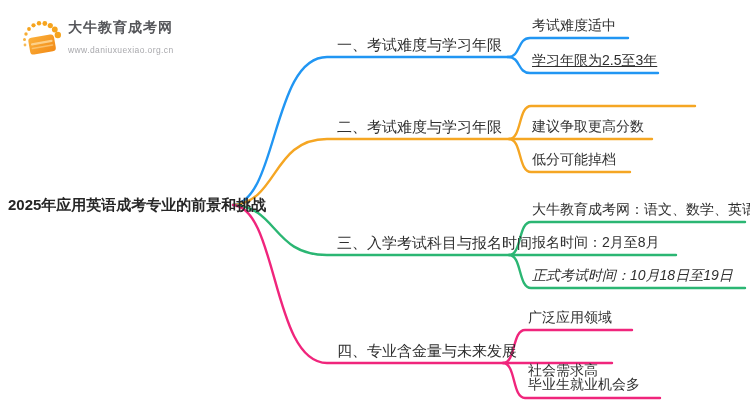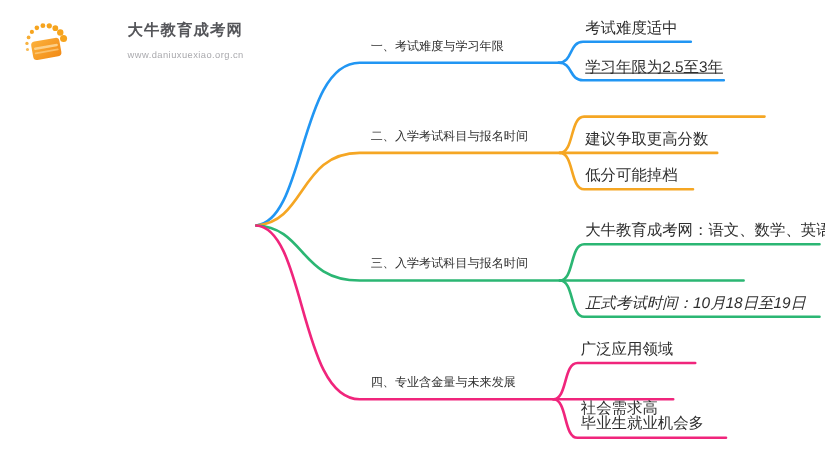--- a/index.html
+++ b/index.html
@@ -6,23 +6,23 @@
   body{
     width:750px;height:410px;overflow:hidden;background:#ffffff;
     font-family:"Liberation Sans","DejaVu Sans",sans-serif;
     -webkit-font-smoothing:antialiased;
   }
   .stage{position:relative;width:750px;height:410px;background:#fff;}
   .links{position:absolute;left:0;top:0;width:750px;height:410px;}
   .links path{fill:none;stroke-linecap:round;stroke-linejoin:round;}
   .node{position:absolute;white-space:nowrap;color:#2f2f2f;line-height:1.2;}
   .root-node{font-size:15px;font-weight:700;color:#262626;letter-spacing:0;}
-  .branch-label{font-size:11px;font-weight:500;}
+  .branch-label{font-size:15px;font-weight:500;}
   .child-label{font-size:14px;font-weight:400;}
-  .logo{position:absolute;left:12px;top:14px;display:flex;align-items:center;gap:48px;}
+  .logo{position:absolute;left:12px;top:14px;display:flex;align-items:center;}
   .logo-text{margin-left:6px;}
   .logo-title{font-size:14px;font-weight:700;color:#55565a;letter-spacing:1px;}
   .logo-url{font-size:8.5px;color:#a9a9ad;margin-top:8px;letter-spacing:.4px;}
 </style>
 </head>
 <body>
 
 <div class="stage">
 
   <svg class="links" viewBox="0 0 750 410" aria-hidden="true">
@@ -73,31 +73,33 @@
         <rect x="19" y="27.5" width="22" height="2.2" rx="1.1" fill="#FDD89A" opacity=".85"></rect>
         <rect x="19" y="32" width="22" height="1.6" rx=".8" fill="#FDD89A" opacity=".6"></rect>
       </g>
     </svg>
     <div class="logo-text">
       <div class="logo-title">大牛教育成考网</div>
       <div class="logo-url">www.daniuxuexiao.org.cn</div>
     </div>
   </div>
 
+  <div class="node root-node" style="left:8px;top:196px;">2025年应用英语成考专业的前景和挑战</div>
 
   <div class="node branch-label" style="left:337px;top:36px;">一、考试难度与学习年限</div>
   <div class="node child-label" style="left:532px;top:17px;">考试难度适中</div>
   <div class="node child-label" style="left:532px;top:52px;text-decoration:underline;">学习年限为2.5至3年</div>
 
-  <div class="node branch-label" style="left:337px;top:118px;">二、入学考试科目与报名时间</div>
+  <div class="node branch-label" style="left:337px;top:118px;">二、考试难度与学习年限</div>
   <div class="node child-label" style="left:532px;top:151px;">低分可能掉档</div>
   <div class="node child-label" style="left:532px;top:118px;">建议争取更高分数</div>
 
   <div class="node branch-label" style="left:337px;top:234px;">三、入学考试科目与报名时间</div>
   <div class="node child-label" style="left:532px;top:201px;">大牛教育成考网：语文、数学、英语</div>
+  <div class="node child-label" style="left:532px;top:234px;">报名时间：2月至8月</div>
   <div class="node child-label" style="left:532px;top:267px;font-style:italic;">正式考试时间：10月18日至19日</div>
 
   <div class="node child-label" style="left:528px;top:309px;">广泛应用领域</div>
   <div class="node branch-label" style="left:337px;top:342px;">四、专业含金量与未来发展</div>
   <div class="node child-label" style="left:528px;top:362px;">社会需求高</div>
   <div class="node child-label" style="left:528px;top:376px;">毕业生就业机会多</div>
 
 </div>
 
 </body></html>

